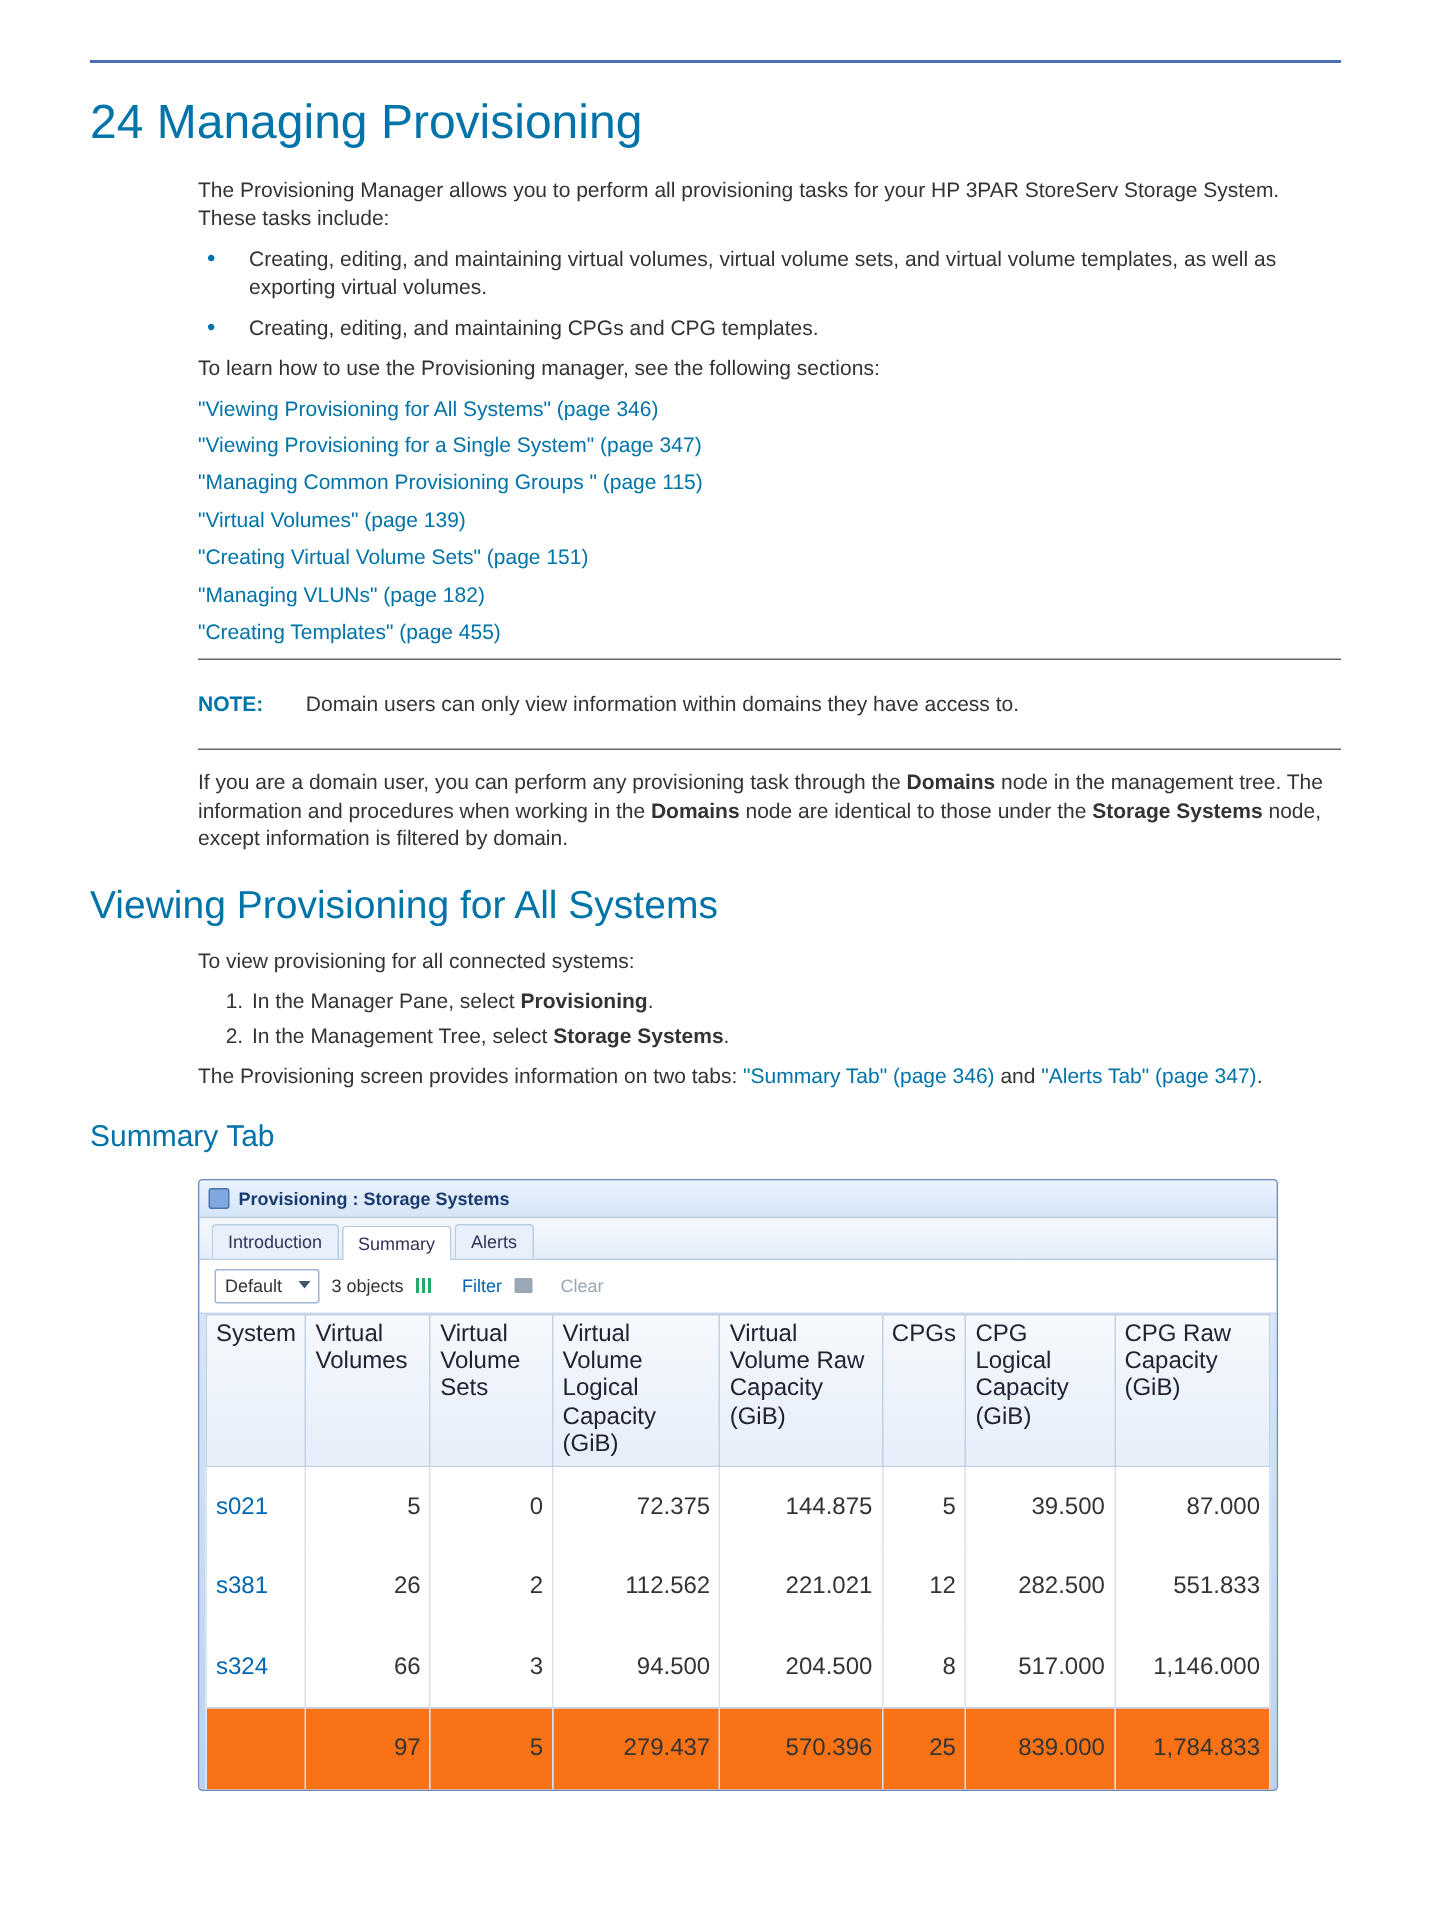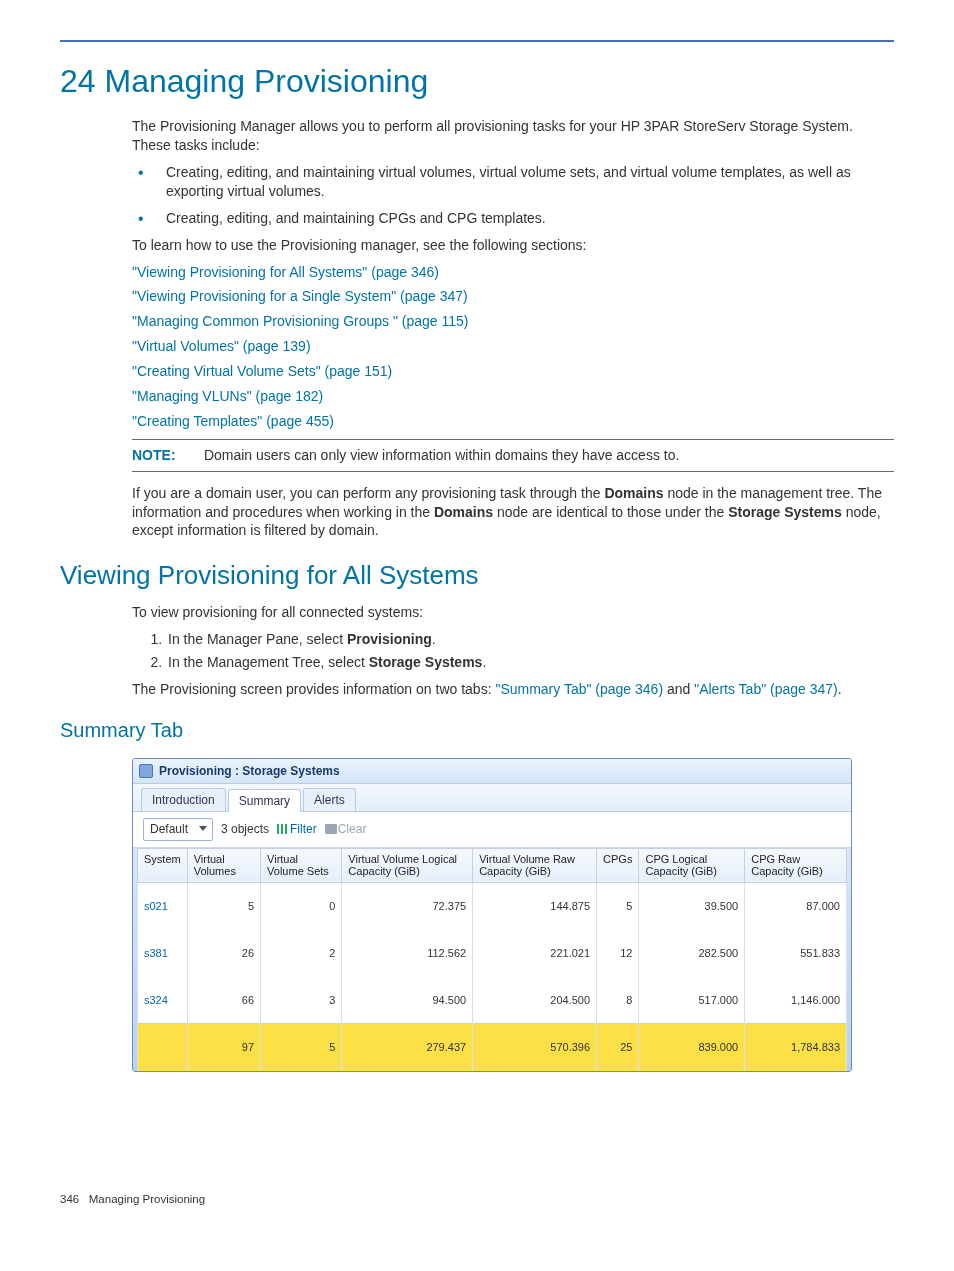--- a/index.html
+++ b/index.html
@@ -24,21 +24,21 @@
   .para { margin-bottom: 8px; }
   ul.bullets { list-style: none; padding-left: 0; margin-bottom: 8px; }
   ul.bullets li { position: relative; padding-left: 34px; margin-bottom: 8px; }
   ul.bullets li::before {
     content: "•"; position: absolute; left: 6px; top: 0;
     color: #0073a8; font-size: 16px; line-height: 1.2;
   }
   .link-list { margin-top: 4px; margin-bottom: 8px; }
   .link-list div { margin-bottom: 6px; }
   a.xref { color: #0073a8; text-decoration: none; }
-  .note-box { border-top: 1px solid #666; border-bottom: 1px solid #666; padding: 6px 0; margin: 8px 0 12px 0; }
+  .note-box { border-top: 1px solid #666; border-bottom: 1px solid #666; padding: 20px 0; margin: 8px 0 12px 0; }
   .note-label { font-weight: bold; color: #0073a8; display: inline-block; width: 68px; }
   h2.section {
     font-family: "Segoe UI Light", "Helvetica Neue", Arial, sans-serif;
     font-weight: 300; font-size: 26px; color: #0073a8;
     margin: 18px 0 10px 0;
   }
   h3.subsection {
     font-family: "Segoe UI Light", "Helvetica Neue", Arial, sans-serif;
     font-weight: 400; font-size: 20px; color: #0073a8;
     margin: 18px 0 14px 0;
@@ -81,40 +81,40 @@
   }
   .dropdown {
     border: 1px solid #9fb7d4; border-radius: 2px; padding: 2px 18px 2px 6px;
     background: #fff; position: relative; min-width: 70px;
   }
   .dropdown::after {
     content: ""; position: absolute; right: 5px; top: 7px;
     border-left: 4px solid transparent; border-right: 4px solid transparent;
     border-top: 5px solid #456;
   }
-  .tool-link { color: #0066b3; cursor: pointer; display: inline-flex; align-items: center; gap: 1px; }
+  .tool-link { color: #0066b3; cursor: pointer; display: inline-flex; align-items: center; gap: 19px; }
   .tool-link.disabled { color: #9aa7b5; cursor: default; }
   .mini-icon { width: 12px; height: 10px; display: inline-block; }
   .filter-ic { background: repeating-linear-gradient(90deg,#2a6,#2a6 2px,transparent 2px,transparent 4px); }
   .clear-ic { background:#9aa7b5; border-radius:1px; }
 
-  table.data { width: 100%; border-collapse: collapse; font-size: 11px; }
+  table.data { width: 100%; border-collapse: collapse; font-size: 16px; }
   table.data th {
     text-align: left; font-weight: normal; color: #223;
     background: linear-gradient(#f6f9fd,#e5eef9);
     border: 1px solid #c2d2e6; padding: 4px 6px; vertical-align: top;
     line-height: 1.15;
   }
   table.data td {
     border-left: 1px solid #d8e2ef; border-right: 1px solid #d8e2ef;
     padding: 16px 6px; text-align: right;
   }
   table.data td.sys { text-align: left; color: #0066b3; }
   table.data tr.total td {
-    background: #fde047; border-top: 1px solid #c2d2e6; font-weight: normal;
+    background: #f97316; border-top: 1px solid #c2d2e6; font-weight: normal;
   }
   .side-stripe-l, .side-stripe-r {
     width: 4px; background: linear-gradient(#d7e6f7,#b9d2ef);
   }
   .table-wrap { display: flex; }
   .table-inner { flex: 1; }
 
   .footer { margin-top: 120px; font-size: 11.5px; color: #333; }
 </style>
 </head>

